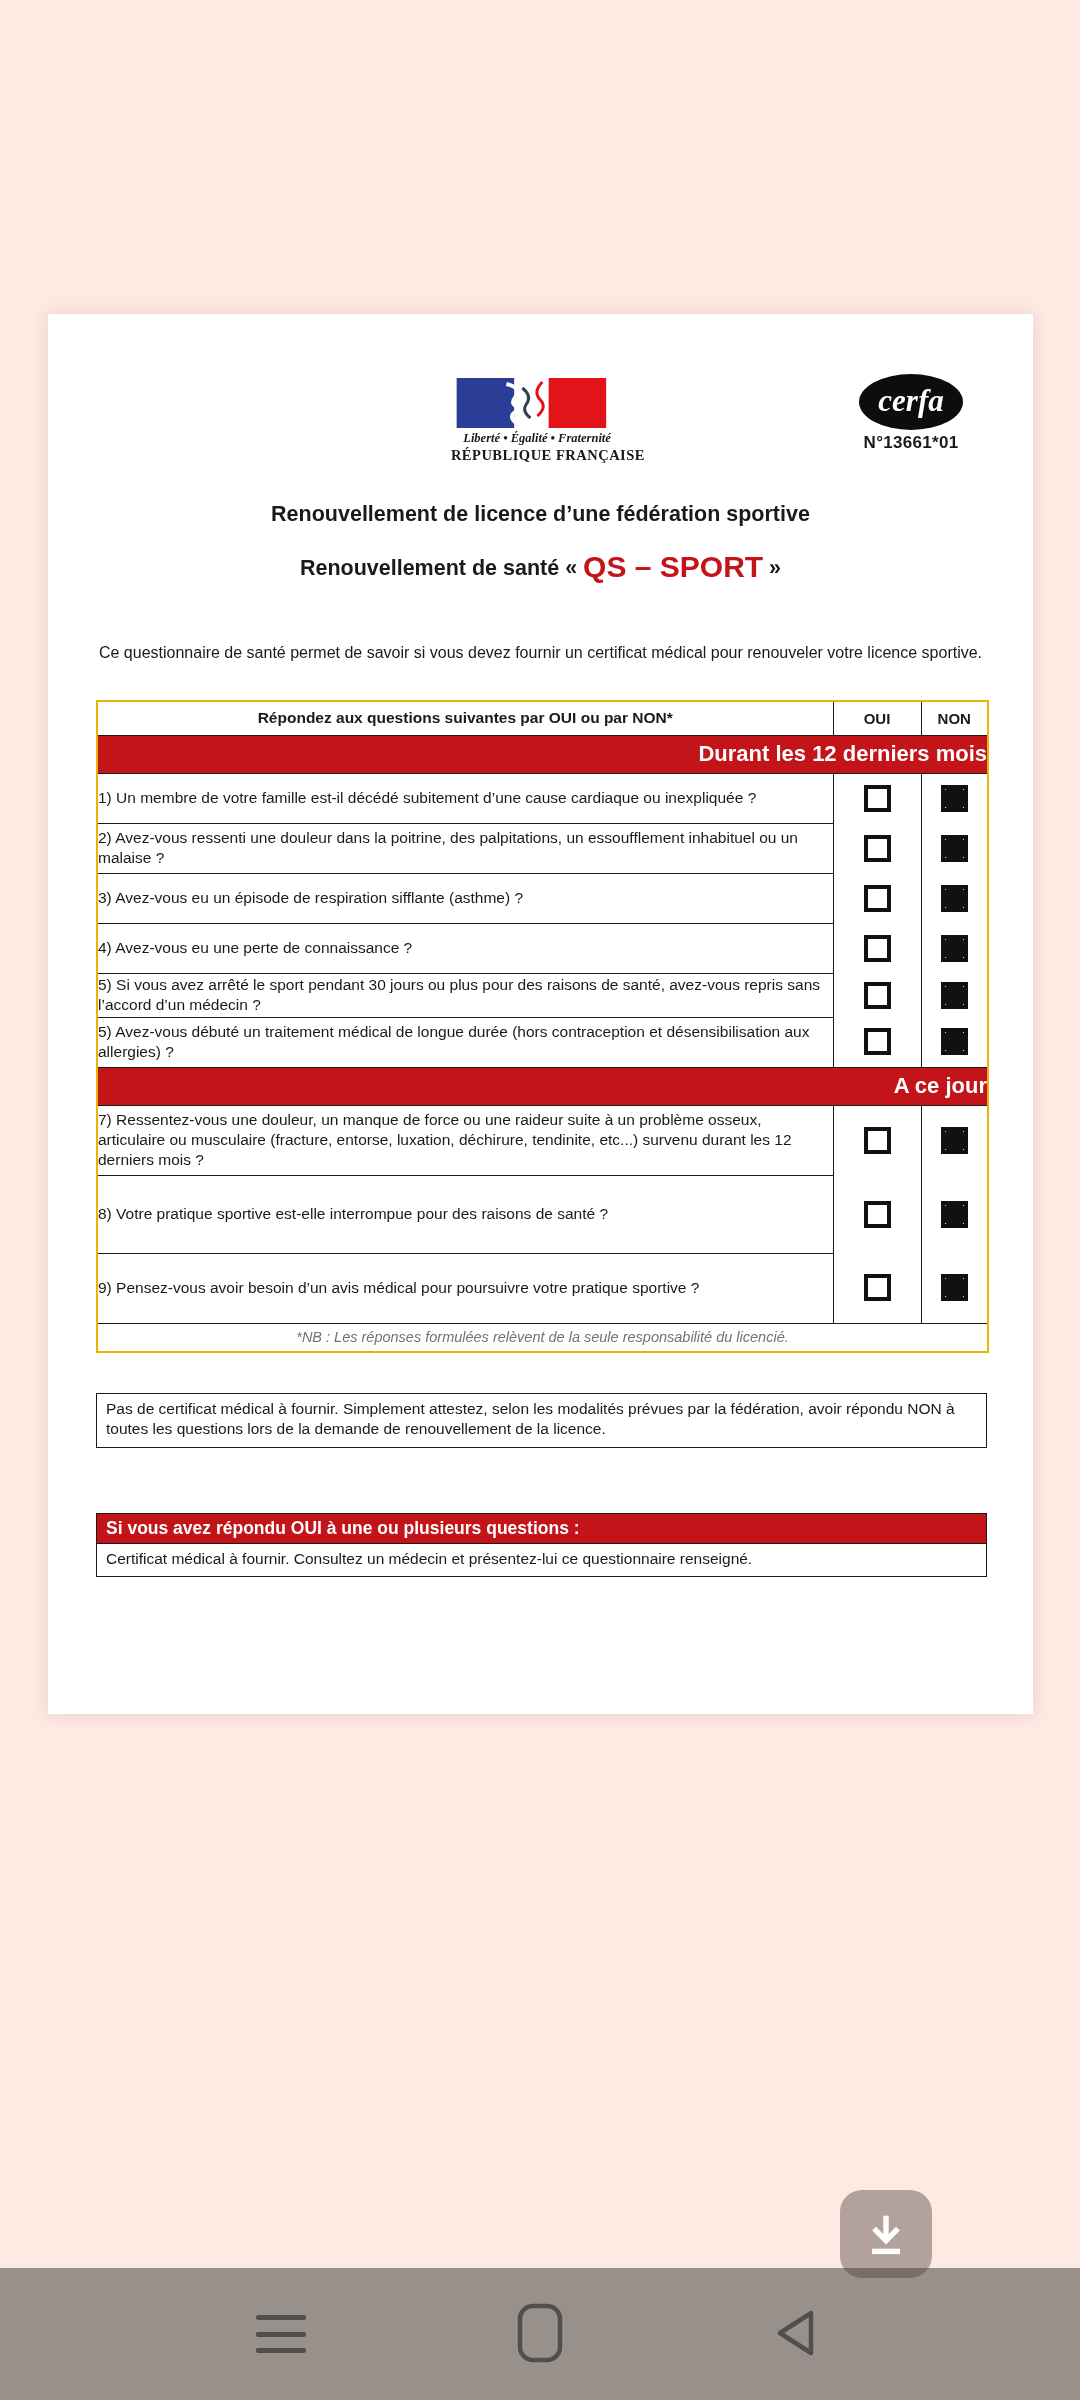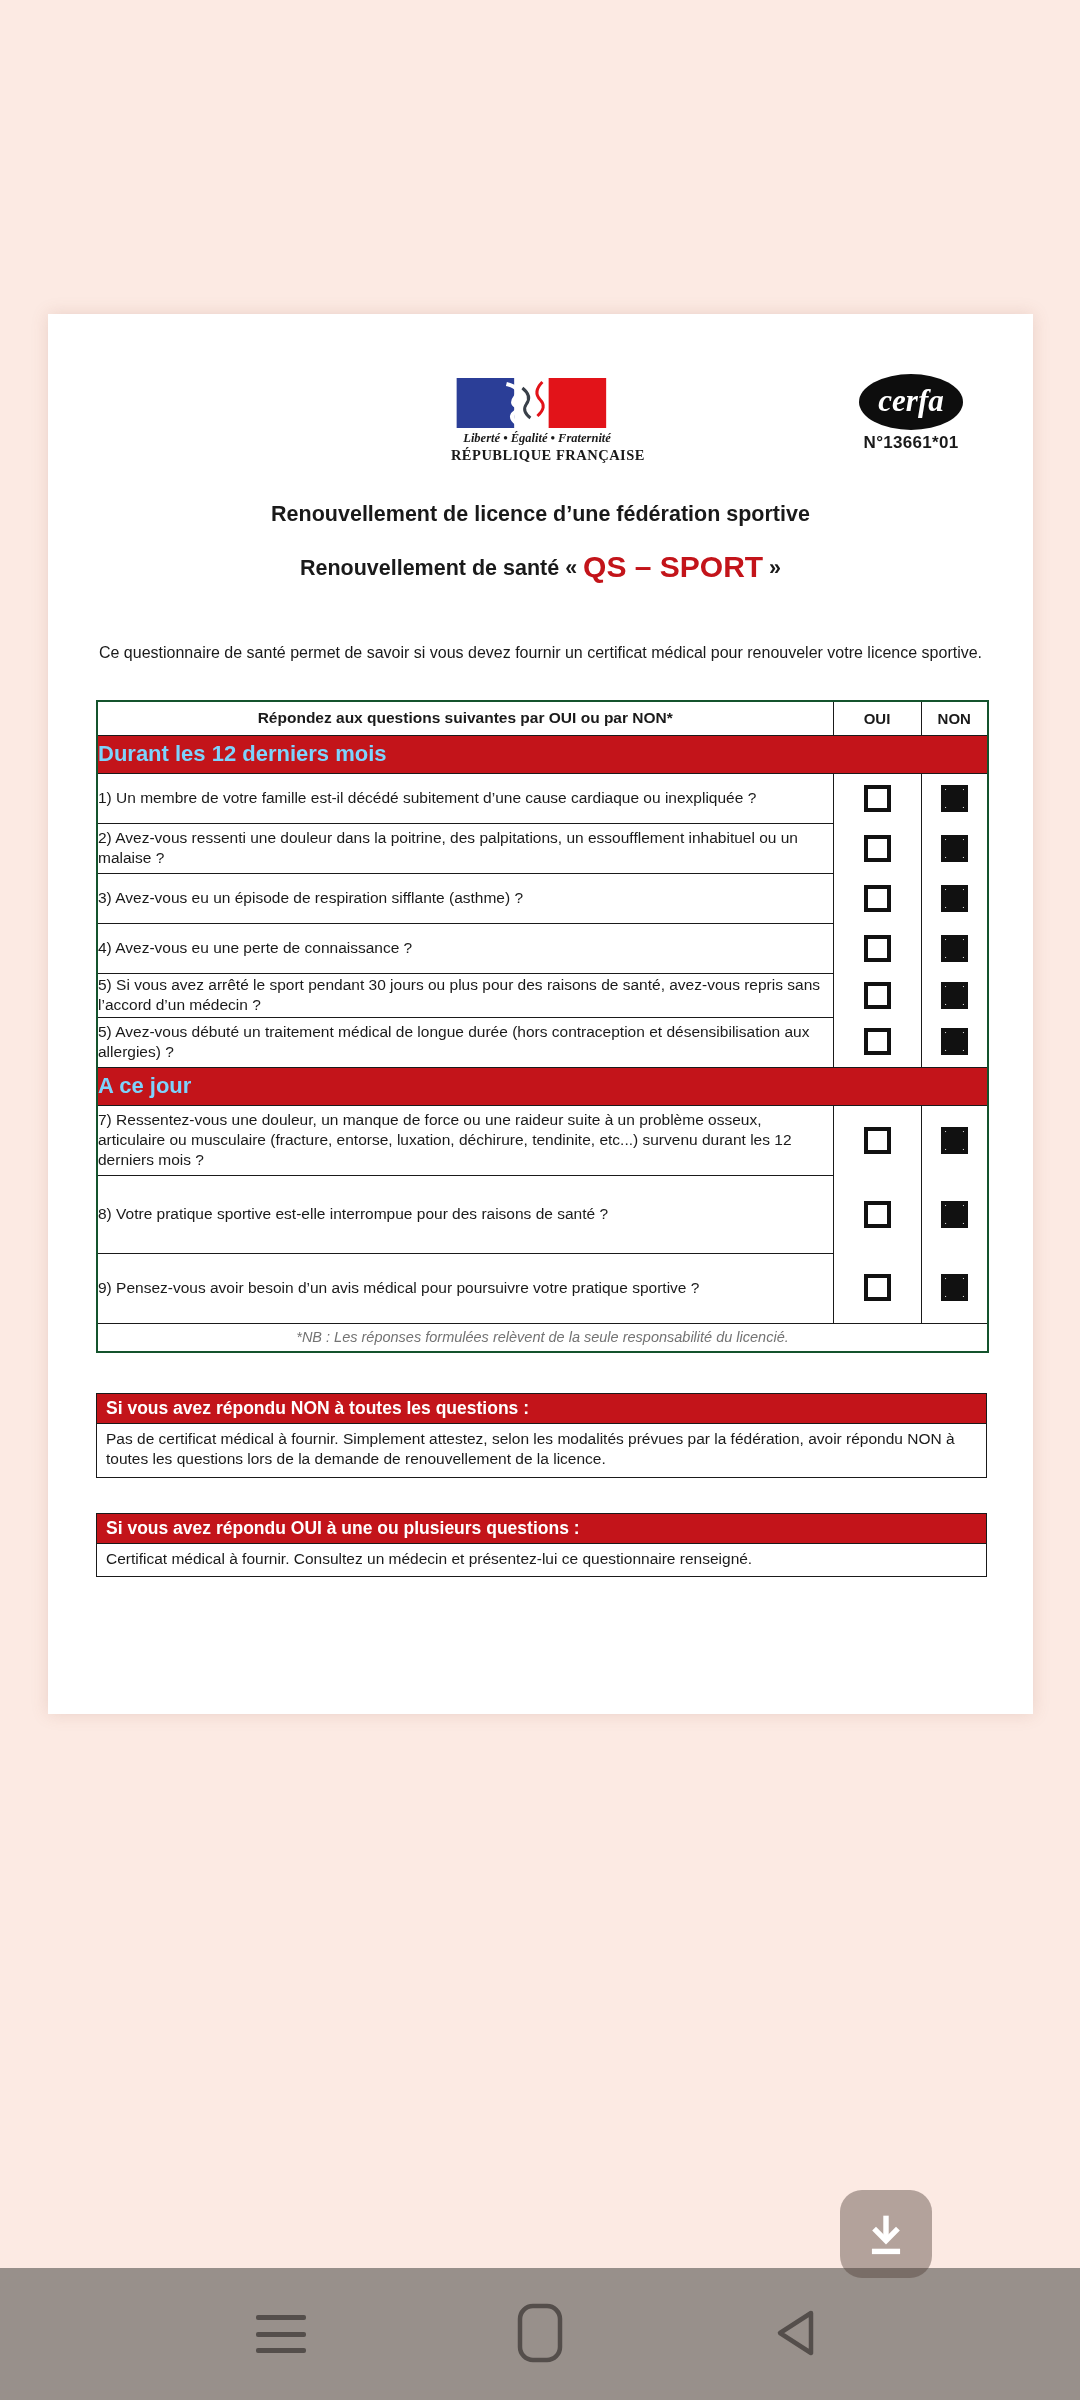--- a/index.html
+++ b/index.html
@@ -37,33 +37,33 @@
   .title1{position:absolute;top:188px;left:0;width:100%;text-align:center;font-size:21.5px;font-weight:bold;margin:0;}
   .title2{position:absolute;top:242px;left:0;width:100%;text-align:center;font-size:21.5px;font-weight:bold;margin:0;}
   .title2 .qs{font-size:30px;line-height:21px;vertical-align:-2px;}
   .red-text{color:#c3141a;}
   .intro{position:absolute;top:330px;left:0;width:100%;text-align:center;font-size:16px;margin:0;}
 
   
   .qtable{
     position:absolute;top:386px;left:48px;width:891px;
     border-collapse:collapse;table-layout:fixed;
-    border:2px solid #14532d;
+    border:2px solid #eab308;
     font-size:15.5px;
   }
   .qtable col.c-q{width:736px;}
   .qtable col.c-oui{width:88px;}
   .qtable col.c-non{width:67px;}
   .qtable td{padding:0;}
   .th-row{height:34px;}
   .th-q{font-weight:bold;text-align:center;border:1.5px solid #1a1a1a;font-size:15.5px;}
   .th-c{font-weight:bold;text-align:center;border:1.5px solid #1a1a1a;font-size:15px;}
   .band-row td{
-    background:#c3141a;color:#7dd3fc;font-weight:bold;font-size:22px;
-    text-align:left;border:1.5px solid #1a1a1a;height:37px;
+    background:#c3141a;color:#ffffff;font-weight:bold;font-size:22px;
+    text-align:right;border:1.5px solid #1a1a1a;height:37px;
   }
   .q-cell{
     border:1.5px solid #1a1a1a;
     padding:4px 9px;vertical-align:middle;line-height:1.28;
   }
   .cb-cell{border-left:1.5px solid #1a1a1a;vertical-align:middle;}
   .qrow-1{height:50px;}.qrow-2{height:50px;}.qrow-3{height:50px;}
   .qrow-4{height:50px;}.qrow-5{height:44px;}.qrow-6{height:50px;}
   .qrow-7{height:70px;}.qrow-8{height:78px;}.qrow-9{height:70px;}
   .cb{
@@ -262,21 +262,20 @@
   </tr>
 </tbody>
       <tbody>
         <tr class="nb-row">
           <td colspan="3">*NB : Les réponses formulées relèvent de la seule responsabilité du licencié.</td>
         </tr>
       </tbody>
     </table>
 
     <div class="result-block result-non">
-      <div class="result-header">Si vous avez répondu NON à toutes les questions :</div>
       <div class="result-body">Pas de certificat médical à fournir. Simplement attestez, selon les modalités prévues par la fédération, avoir répondu NON à toutes les questions lors de la demande de renouvellement de la licence.</div>
     </div>
 
     <div class="result-block result-oui">
       <div class="result-header">Si vous avez répondu OUI à une ou plusieurs questions :</div>
       <div class="result-body">Certificat médical à fournir. Consultez un médecin et présentez-lui ce questionnaire renseigné.</div>
     </div>
 
   </div>
 

